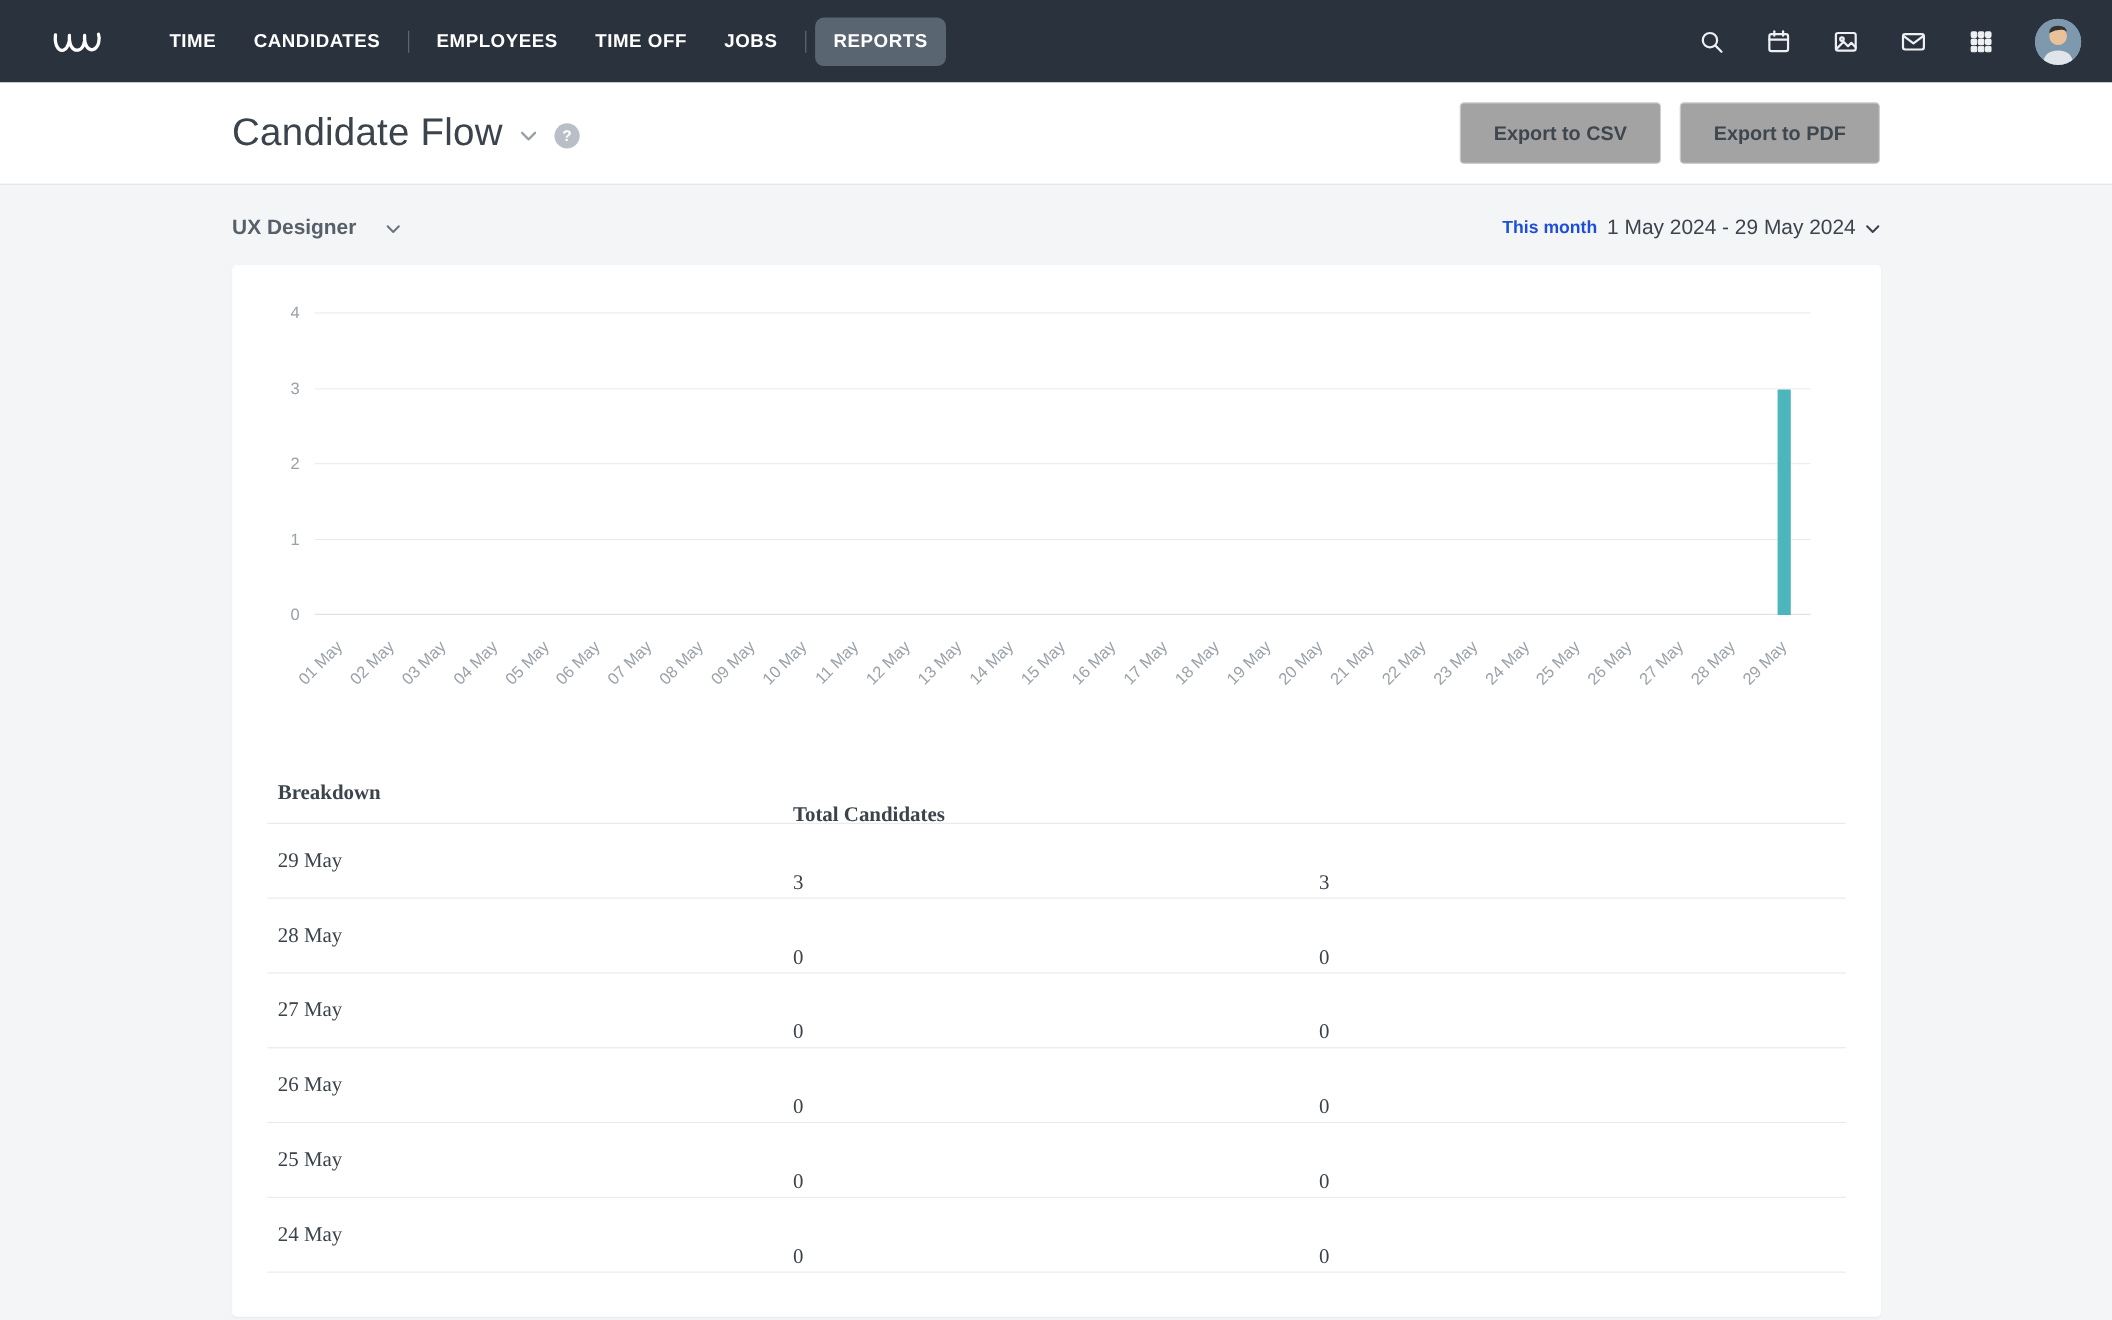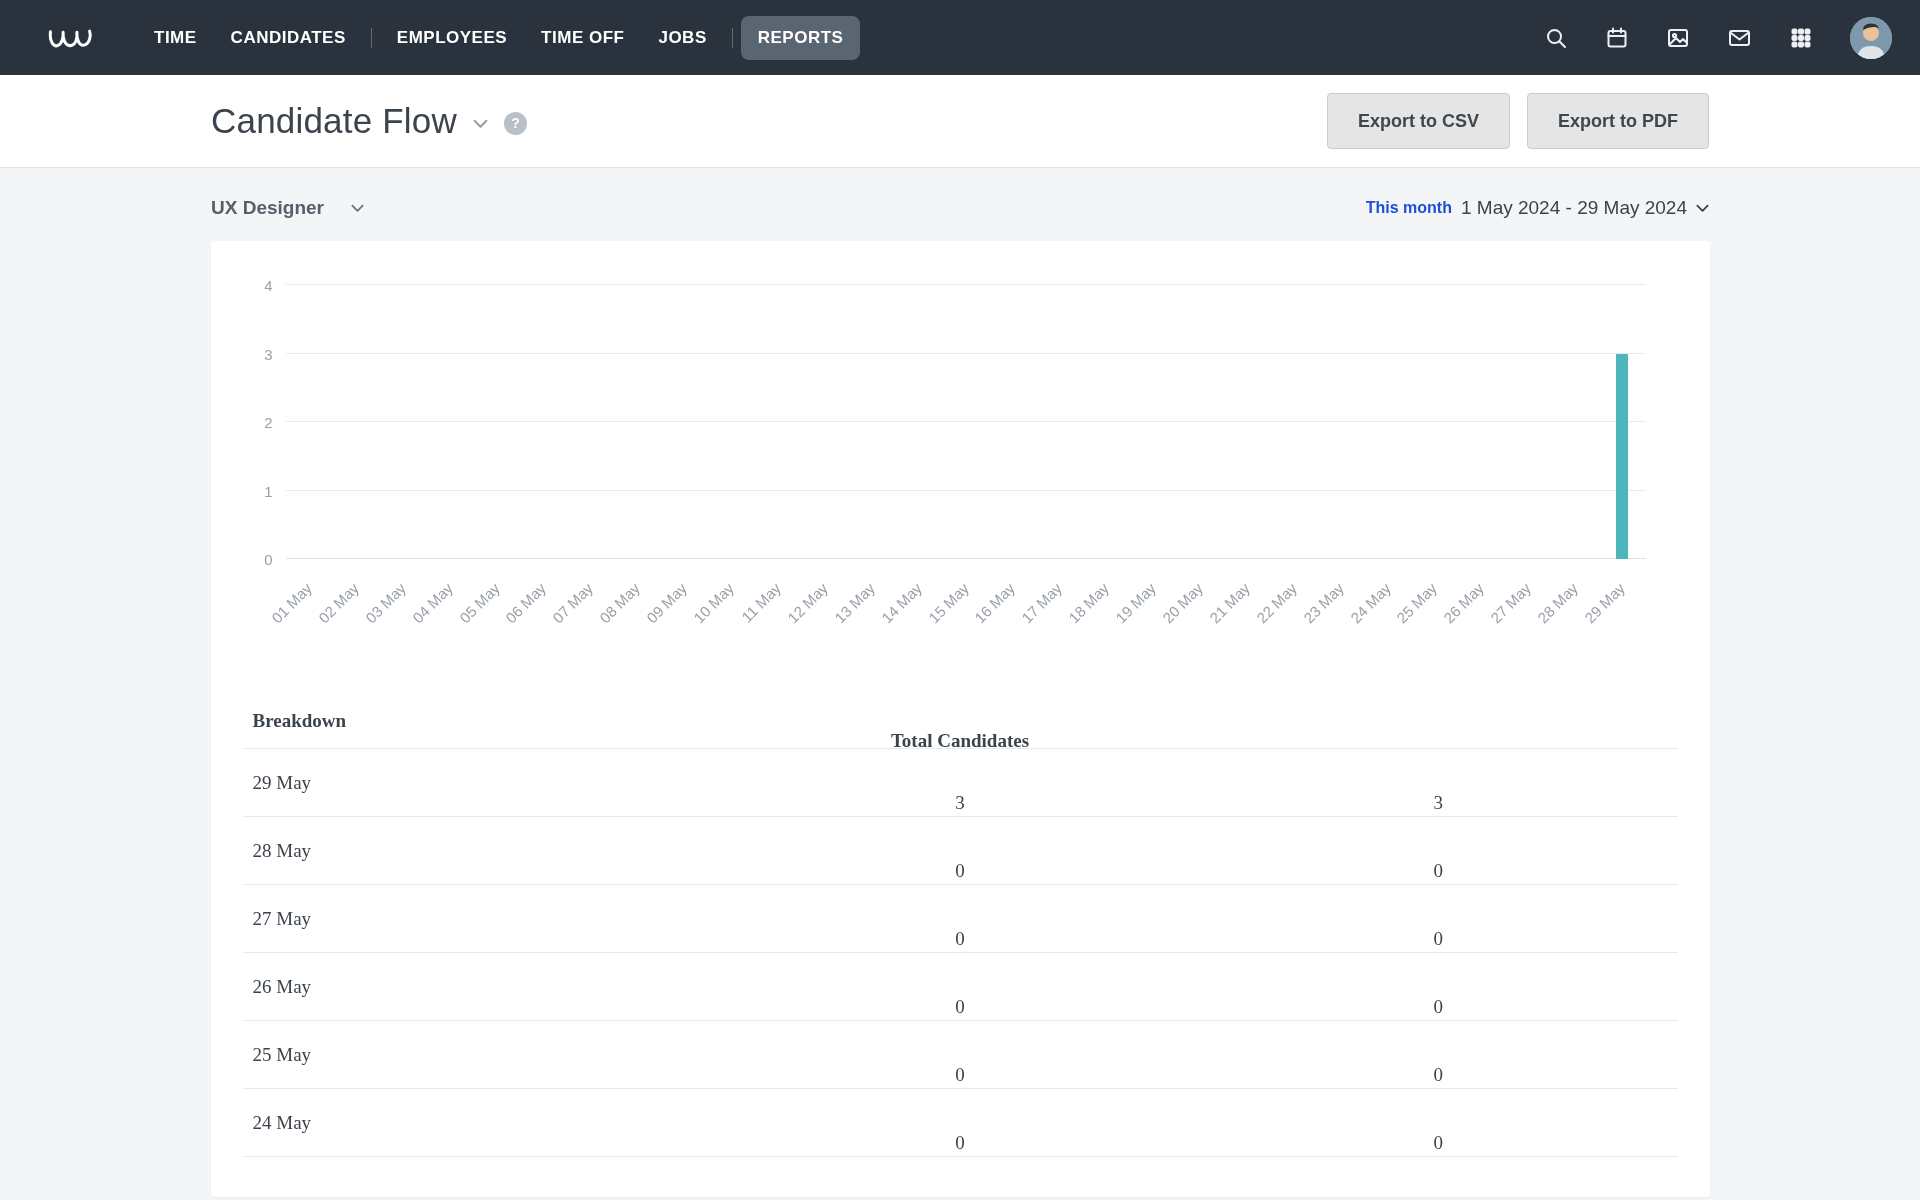--- a/index.html
+++ b/index.html
@@ -21,21 +21,21 @@
 
   
   .page-header { height:92px; background:#ffffff; display:flex; align-items:center; justify-content:space-between;
                  padding:0 211px; box-shadow:0 1px 0 rgba(0,0,0,.07); }
   .title-wrap { display:flex; align-items:center; gap:16px; }
   .page-title { font-size:35px; font-weight:500; color:#3b434c; letter-spacing:.2px;text-align:center; }
   .title-caret { cursor:pointer; display:flex; align-items:center; margin-top:6px; }
   .help-badge { width:23px; height:23px; border-radius:50%; background:#b9bfc7; color:#ffffff; font-size:14px; font-weight:700;
                 display:flex; align-items:center; justify-content:center; cursor:pointer; margin-top:4px; }
   .header-actions { display:flex; gap:17px; }
-  .btn-outline { background:#e5e5e5; border:1px solid #c9ced4; border-radius:4px; height:56px; padding:0 30px;
+  .btn-outline { background:#a3a3a3; border:1px solid #c9ced4; border-radius:4px; height:56px; padding:0 30px;
                  font-family:"Liberation Sans",sans-serif; font-size:18px; font-weight:700; color:#3e464e; cursor:pointer; }
 
   
   .filter-row { display:flex; align-items:center; justify-content:space-between; padding:0 211px; margin-top:30px; }
   .job-filter { display:flex; align-items:center; gap:27px; cursor:pointer; }
   .job-filter-label { font-size:19px; font-weight:700; color:#57606a; }
   .date-filter { display:flex; align-items:center; gap:9px; cursor:pointer; }
   .period-label { font-size:16px; color:#1d4ed8;font-weight:bold; }
   .date-range { font-size:19px; font-weight:400; color:#3b434c; }
 
@@ -51,21 +51,21 @@
   .xlabels { position:relative; height:122px; margin:0 64px 0 75px; }
   .xtick { position:absolute; top:18px; white-space:nowrap; font-size:15px; color:#9aa1a9;
            transform:translateX(-100%) rotate(-45deg); transform-origin:100% 50%; }
 
   
   .report-table { margin:8px 32px 0;font-family:Liberation Serif, serif; }
   .trow { display:grid; grid-template-columns:1fr 1fr 1fr; align-items:center; height:68px; border-bottom:1px solid #e7e9eb;
           font-size:19px; color:#3b434c; }
   .trow.head { height:60px; font-weight:700; }
   .c0 { text-align:left; padding-left:10px; }
-  .c1, .c2 { text-align:center;margin-top:41px; }
+  .c1, .c2 { text-align:left;margin-top:41px; }
 </style>
 </head>
 <body>
 
 <nav class="topnav">
   <div class="logo">
     <svg width="46" height="26" viewBox="0 0 40 22" fill="none" stroke="#ffffff" stroke-width="2.6" stroke-linecap="round" stroke-linejoin="round">
       <path d="M3 5.5 C2 14.5 6 19 9.5 17.5 C13 16 14.5 10 14 6 C13.5 13 16.5 18.5 21 17.5 C25.5 16.5 26.5 10 26 6 C25.5 13 28.5 18.5 33 17 C37 15.5 38.5 9 37 5"></path>
     </svg>
   </div>

